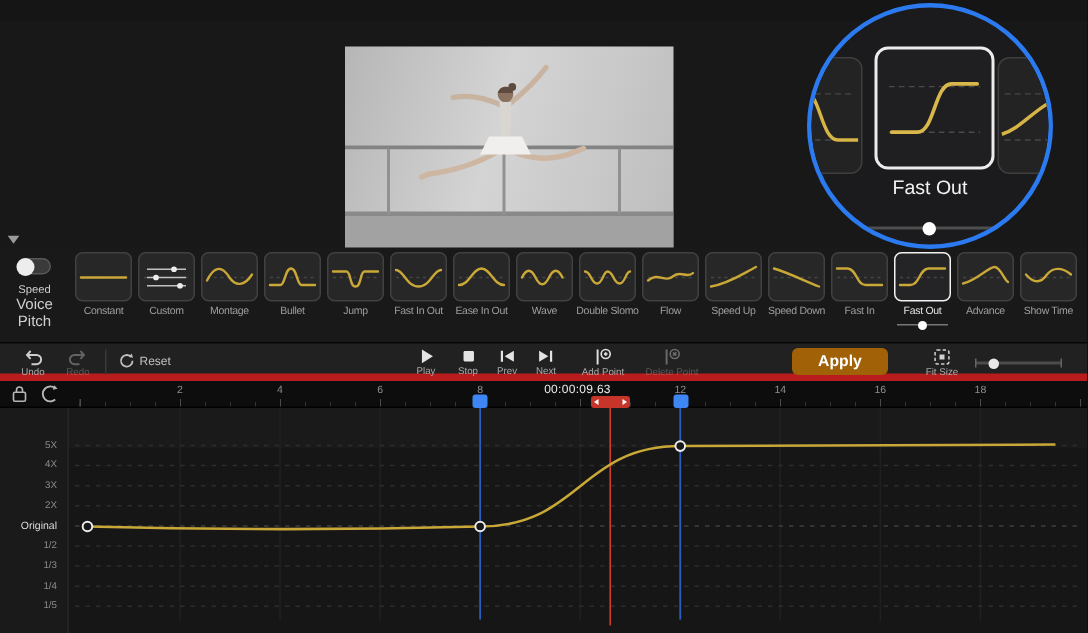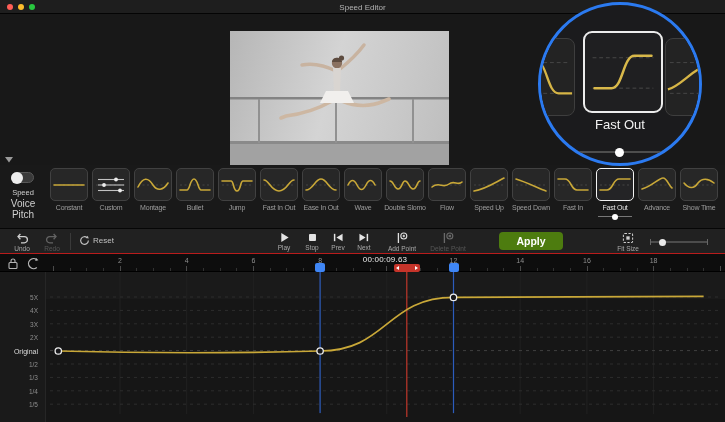--- a/index.html
+++ b/index.html
@@ -47,28 +47,28 @@
   .thumb{width:38px;height:33px;margin:0 auto;background:#272727;border:1px solid #414141;border-radius:5px;display:flex;align-items:center;justify-content:center}
   .tile.sel .thumb{border:1.5px solid #f2f2f2;background:#242426}
   .tcurve{width:36px;height:22px}
   .tlabel{margin-top:3px;font-size:7px;color:#9e9e9e;white-space:nowrap;letter-spacing:-0.2px}
   .tile.sel .tlabel{color:#e2e2e2}
   .mini-slider{position:relative;width:34px;height:1px;background:#777;margin:5px auto 0}
   .mini-thumb{position:absolute;left:42%;top:-2.5px;width:6px;height:6px;border-radius:50%;background:#fff}
 
   
   .toolbar{position:absolute;left:0;top:228px;width:100%;height:26px;background:#212121;
-           border-top:1px solid #060606;border-bottom:1px solid #b91c1c}
+           border-top:1px solid #060606;border-bottom:5px solid #b91c1c}
   .tb{position:absolute;text-align:center;color:#b8b8b8;cursor:pointer}
   .tb svg{display:block;margin:0 auto}
   .tb .lbl{font-size:6.5px;margin-top:1px;color:#a9a9a9;white-space:nowrap}
   .tb.dim{opacity:.38}
   .sep{position:absolute;left:70px;top:4px;width:1px;height:17px;background:#3a3a3a}
   .reset{position:absolute;left:79px;top:6px;display:flex;align-items:center;gap:3px;color:#c0c0c0;font-size:8px;cursor:pointer}
-  .apply{position:absolute;left:499px;top:3px;width:64px;height:18px;background:#4d7c0f;border-radius:4px;
+  .apply{position:absolute;left:528px;top:3px;width:64px;height:18px;background:#a16207;border-radius:4px;
          color:#fff;font-size:10.5px;font-weight:bold;text-align:center;line-height:18px;cursor:pointer}
   .zoomslider{position:absolute;left:650px;top:12px;width:58px;height:2px;background:#4c4c4c;border-radius:1px;cursor:pointer}
   .zoomslider .tick{position:absolute;top:-2px;width:1px;height:6px;background:#666}
   .zoomslider .tick.l{left:0}.zoomslider .tick.r{right:0}
   .zthumb{position:absolute;left:16%;top:-2.5px;width:7px;height:7px;border-radius:50%;background:#e8e8e8}
 
   
   .timeline{position:absolute;left:0;top:254px;width:100%;height:18px;background:#0d0d0d;border-bottom:1px solid #000}
   .tl-btn{position:absolute;top:2px;width:16px;height:13px;color:#b5b5b5;cursor:pointer}
   .ruler{position:absolute;left:46px;right:0;top:0;bottom:0;cursor:pointer;
@@ -92,28 +92,20 @@
   .ycol{position:absolute;left:0;top:0;width:46px;height:100%;background:#1a1a1a;border-right:1px solid #262626}
   .ylab{position:absolute;right:7px;font-size:6.5px;color:#8d8d8d;transform:translateY(-50%)}
   .ylab.orig{color:#dcdcdc;font-size:7px}
   #graph-svg{position:absolute;left:0;top:0;width:725px;height:150px}
 </style>
 </head>
 <body>
 
 <div class="app">
 
-  <div class="titlebar">
-    <div class="dots">
-      <span class="dot r"></span>
-      <span class="dot y"></span>
-      <span class="dot g"></span>
-    </div>
-    <div class="apptitle">Speed Editor</div>
-  </div>
 
   <div class="preview">
     <div class="video">
       <svg width="219" height="138" viewBox="0 0 219 138">
         <rect x="0" y="110" width="219" height="3" fill="#8a8a8a"></rect>
         <rect x="0" y="113" width="219" height="25" fill="#a2a2a2"></rect>
         <rect x="0" y="66" width="219" height="2.5" fill="#838383"></rect>
         <rect x="28" y="68" width="2" height="44" fill="#919191"></rect>
         <rect x="105" y="68" width="2" height="44" fill="#919191"></rect>
         <rect x="182" y="68" width="2" height="44" fill="#919191"></rect>

